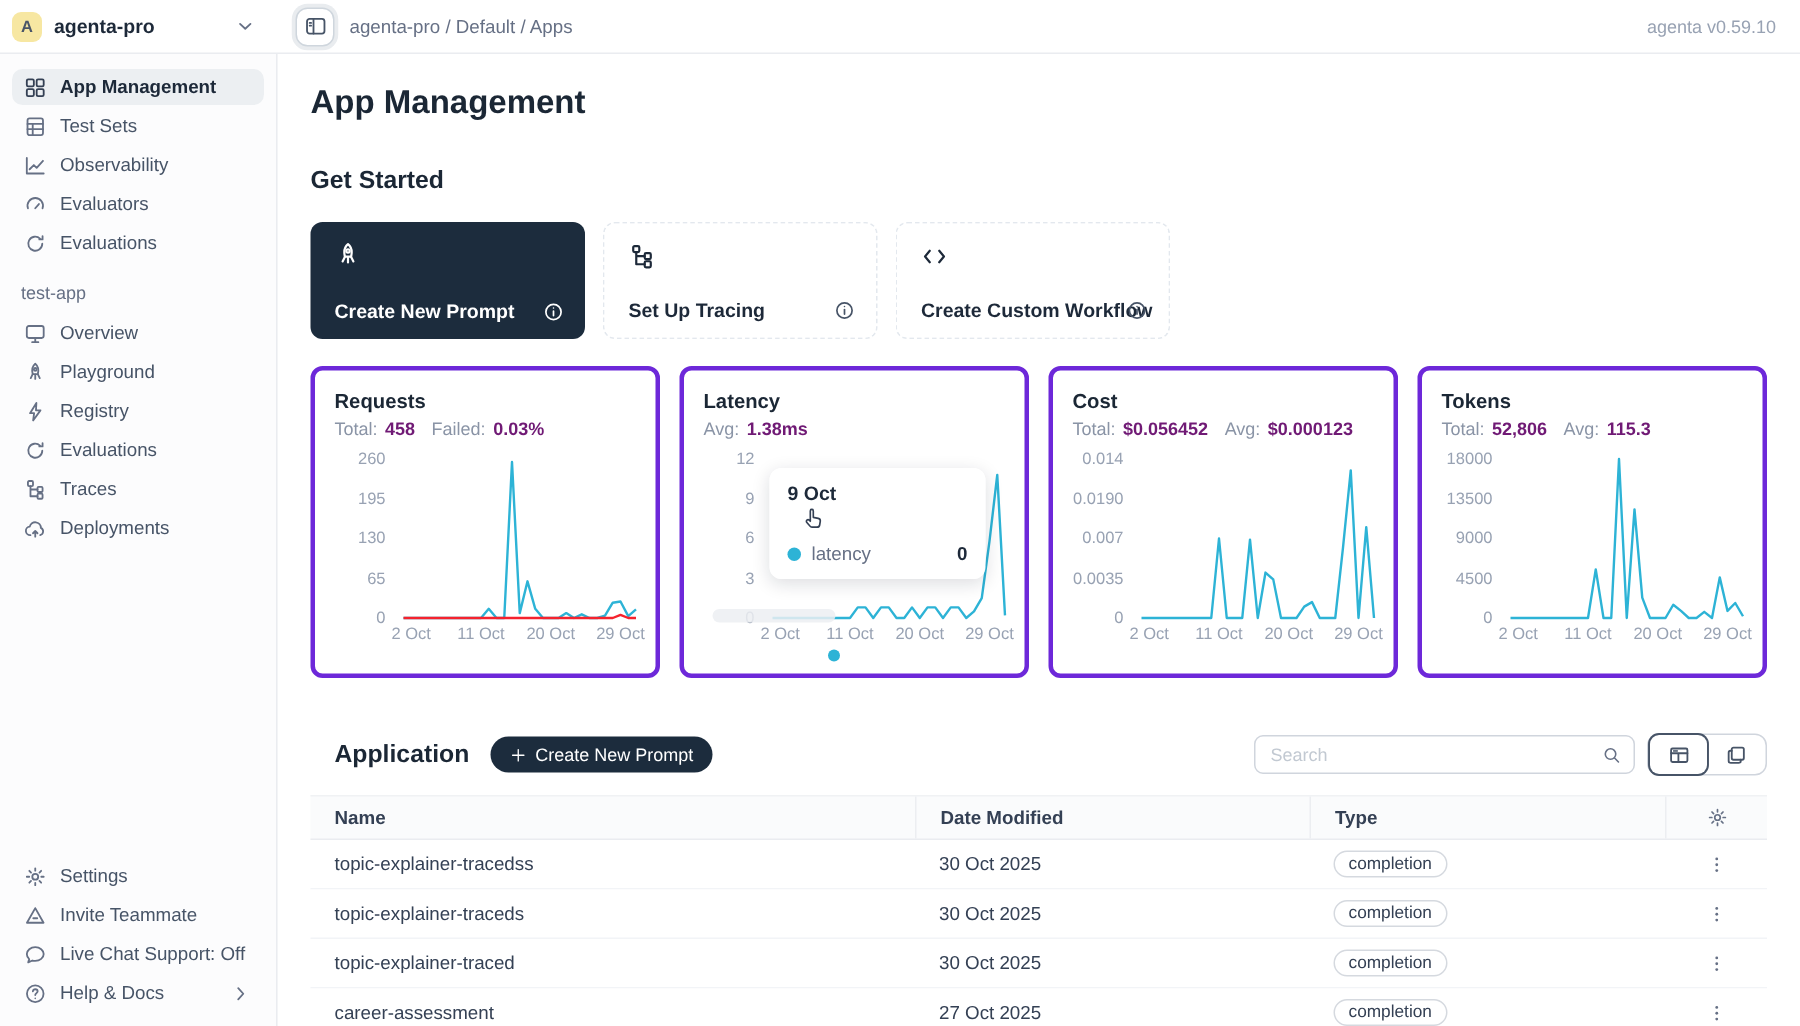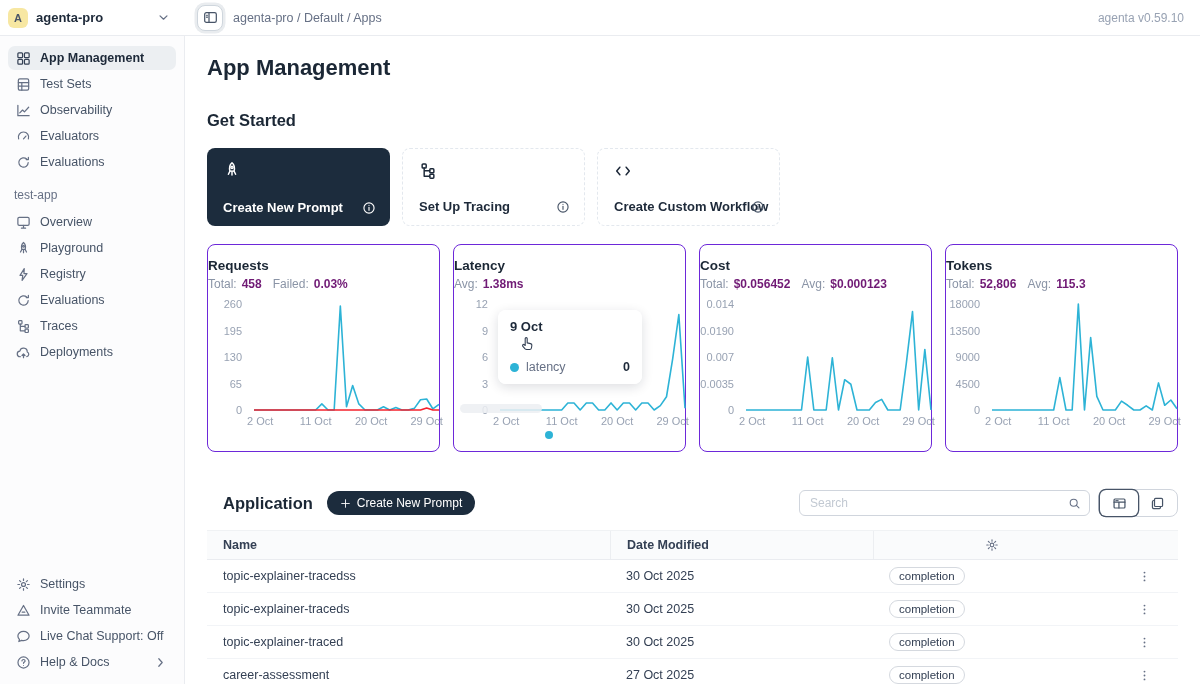--- a/index.html
+++ b/index.html
@@ -47,22 +47,22 @@
   .gs-card.dark { background:#1c2c3d; color:#fff; }
   .gs-card.light { background:#fff; border:1px dashed #e3e8ee; color:#1d2939; }
   .gs-card .big-icn svg { width:18px; height:18px; }
   .gs-label { position:absolute; left:16px; bottom:11px; font-size:13px; font-weight:600; }
   .gs-info { position:absolute; right:14px; bottom:11px; display:flex; }
   .gs-info svg { width:14px; height:14px; }
   .gs-card.light .gs-info { color:#475467; }
 
   
   .charts-row { display:flex; gap:13px; margin-top:18px; }
-  .chart-card { flex:1; height:208px; border:1px solid #6d28d9; border-radius:8px;
-    background:#fff; padding:13px 0; position:relative; }
+  .chart-card { flex:1; height:208px; border:3px solid #6d28d9; border-radius:8px;
+    background:#fff; padding:13px 13px; position:relative; }
   .c-title { font-size:13.5px; font-weight:700; color:#1b2735; }
   .c-stats { margin-top:4px; font-size:12px; display:flex; gap:5px; align-items:baseline; }
   .c-stats .sl { color:#8a94a6; }
   .c-stats .sv { color:#701a75; font-weight:700; margin-right:6px; }
   .c-body { display:flex; gap:10px; margin-top:13px; position:relative; }
   .ycol { width:36px; height:106px; position:relative; flex:none; }
   .ycol span { position:absolute; right:2px; transform:translateY(-50%); font-size:11px; color:#98a2b3; }
   .plot { flex:1; position:relative; min-width:0; }
   .plot svg { width:100%; height:106px; display:block; overflow:visible; }
   .xlabels { position:relative; height:16px; margin-top:5px; }
@@ -79,21 +79,21 @@
   .cursor-icn { position:absolute; left:22px; top:26px; }
   .cursor-icn svg { width:16px; height:17px; }
 
   
   .app-head { display:flex; align-items:center; margin-top:37px; }
   .app-title { font-size:16.5px; font-weight:600; color:#1b2735;margin-left:16px; }
   .create-btn { margin-left:14px; height:24px; padding:0 13px; border:none; border-radius:12px;
     background:#1c2c3d; color:#fff; font-size:12px; font-family:inherit; display:flex;
     align-items:center; gap:6px; cursor:pointer; }
   .create-btn .icn svg { width:11px; height:11px; }
-  .search-box { margin-left:auto; width:291px; height:26px; border:1px solid #d0d5dd; border-radius:6px;
+  .search-box { margin-left:auto; width:254px; height:26px; border:1px solid #d0d5dd; border-radius:6px;
     display:flex; align-items:center; padding:0 8px 0 10px; background:#fff; }
   .search-box input { flex:1; border:none; outline:none; font-size:12px; font-family:inherit; color:#1d2939; min-width:0; }
   .search-box input::placeholder { color:#c2c9d2; }
   .search-box .icn { color:#667085; }
   .search-box .icn svg { width:13px; height:13px; }
   .view-toggle { margin-left:8px; height:28px; border:1px solid #d0d5dd; border-radius:8px;
     display:flex; align-items:center; padding:0 1px; background:#fff; }
   .seg { width:38px; height:26px; display:flex; align-items:center; justify-content:center;
     color:#475467; border-radius:6px; cursor:pointer; }
   .seg.selected { box-shadow:0 0 0 1.3px #475467; }
@@ -529,20 +529,21 @@
             </svg>
           </span>
       </div>
     </div>
   </div>
 
   <div class="table">
     <div class="thead">
       <div class="th">Name</div>
       <div class="th">Date Modified</div>
+      <div class="th">Type</div>
       <div class="th act">
         <span class="icn">
             <svg viewBox="0 0 16 16" fill="none" stroke="currentColor" stroke-width="1.3" stroke-linecap="round" stroke-linejoin="round">
               <circle cx="8" cy="8" r="2.1"></circle>
               <path d="M8 2v1.7M8 12.3V14M2 8h1.7M12.3 8H14M3.8 3.8L5 5M11 11l1.2 1.2M12.2 3.8L11 5M5 11l-1.2 1.2"></path>
             </svg>
           </span>
       </div>
     </div>
     <div id="table-body">

